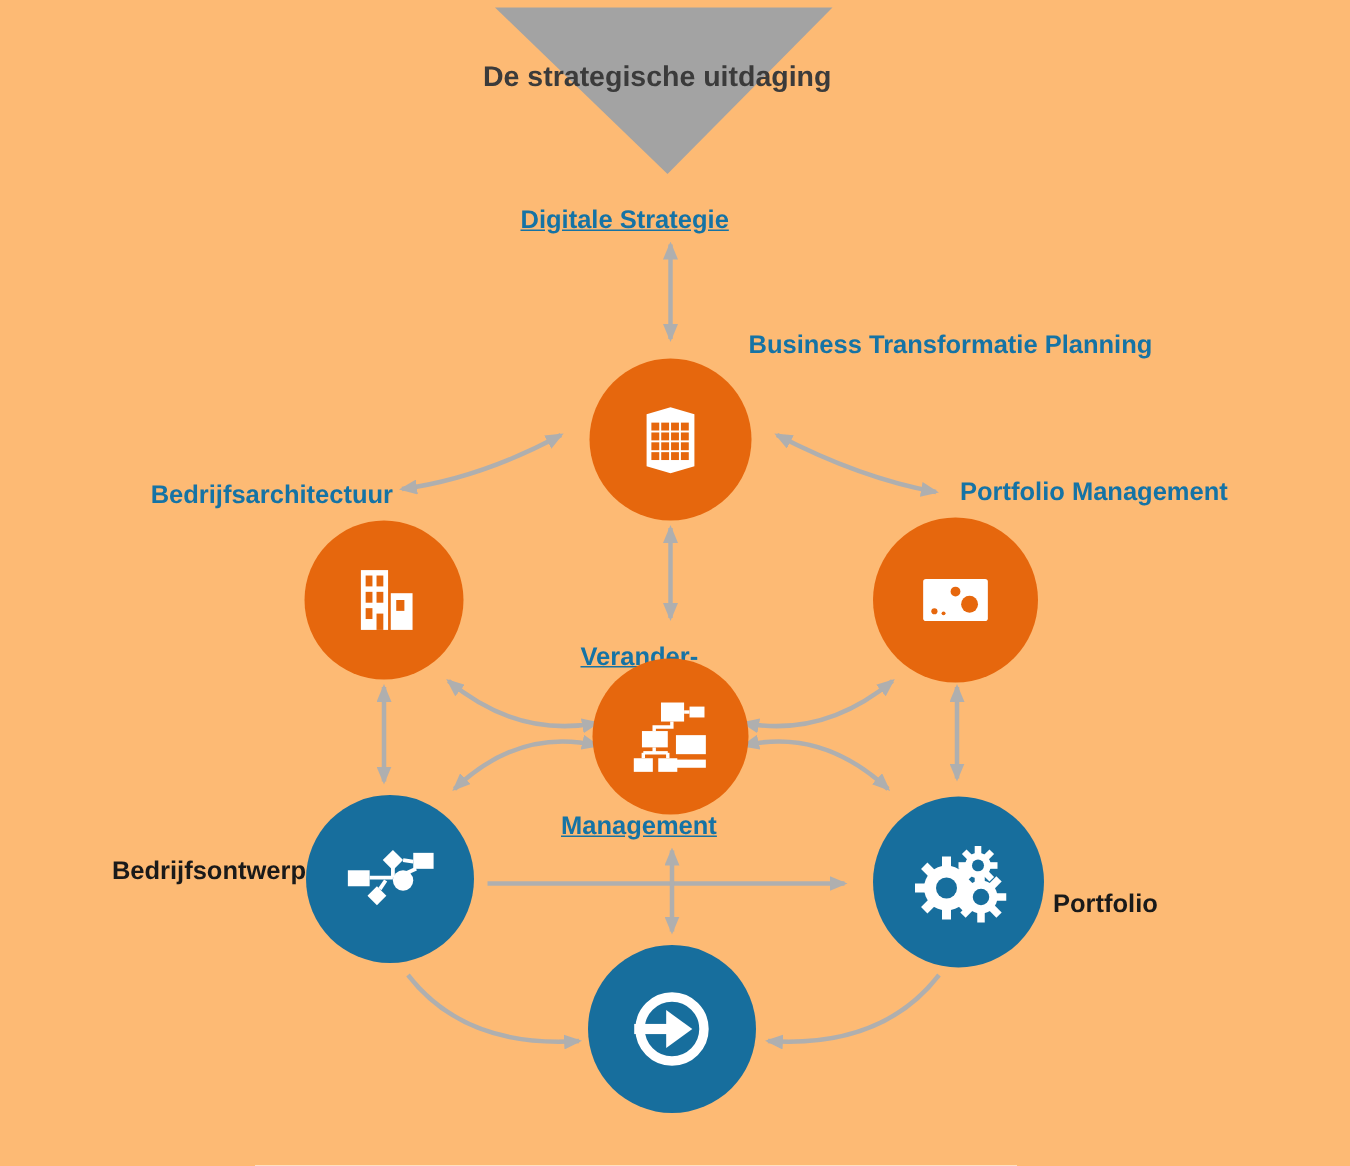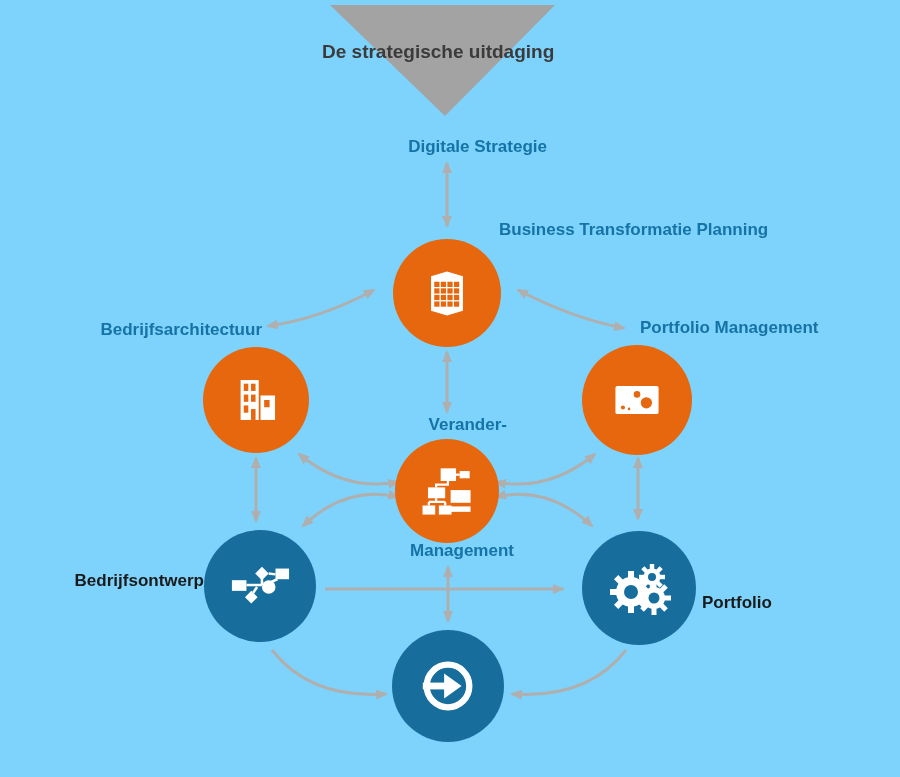--- a/index.html
+++ b/index.html
@@ -1,22 +1,22 @@
 <!DOCTYPE html>
 <html><head>
 <meta charset="utf-8">
 <style>
   html,body{margin:0;padding:0;background:#fff;}
-  .canvas{position:relative;width:900px;height:777px;background:#7dd3fc;overflow:hidden;
+  .canvas{position:relative;width:900px;height:777px;background:#fdba74;overflow:hidden;
           font-family:"Liberation Sans",sans-serif;}
   .layer{position:absolute;left:0;top:0;}
   .lbl{position:absolute;font-weight:700;font-size:17px;line-height:1.1;white-space:nowrap;}
   .lbl.blue{color:#1573A5;}
   .lbl.dark{color:#1A1A1A;}
-  .lbl.center{text-align:right;}
+  .lbl.center{text-align:left;text-decoration:underline;}
   .lbl.right{text-align:right;}
   .title{position:absolute;left:322px;top:41px;width:224px;text-align:center;
          font-weight:700;font-size:19px;color:#3B3B3B;white-space:nowrap;}
   .circle{position:absolute;border-radius:50%;display:flex;align-items:center;justify-content:center;}
   .circle.orange{background:#E6670D;}
   .circle.blue{background:#176E9D;}
 </style>
 </head>
 <body>
 
@@ -51,21 +51,21 @@
       <path d="M626,650 Q588,699 512,694" marker-end="url(#ah)"></path>
     </g>
   </svg>
 
   <div class="title">De strategische uitdaging</div>
 
   <div class="lbl blue center" style="left:347px;top:138px;width:200px;">Digitale Strategie</div>
   <div class="lbl blue" style="left:473px;top:221px;margin-left:26px;">Business Transformatie Planning</div>
   <div class="lbl blue" style="left:640px;top:319px;">Portfolio Management</div>
   <div class="lbl blue right" style="left:60px;top:321px;width:202px;">Bedrijfsarchitectuur</div>
-  <div class="lbl blue center" style="left:387px;top:416px;width:120px;">Verander-</div>
+  <div class="lbl blue center" style="left:387px;top:429px;width:120px;">Verander-</div>
   <div class="lbl blue center" style="left:374px;top:542px;width:140px;">Management</div>
   <div class="lbl dark right" style="left:24px;top:572px;width:180px;">Bedrijfsontwerp</div>
   <div class="lbl dark" style="left:702px;top:594px;">Portfolio</div>
 
   <div class="circle orange" style="left:393px;top:239px;width:108px;height:108px;">
     <svg width="60" height="60" viewBox="0 0 64 64">
       <polygon points="15,14 32,9 49,14 49,51 32,56 15,51" fill="#ffffff"></polygon>
       <g fill="#E6670D">
         <rect x="18.4" y="20" width="5.6" height="5.6"></rect>
           <rect x="25.4" y="20" width="5.6" height="5.6"></rect>

